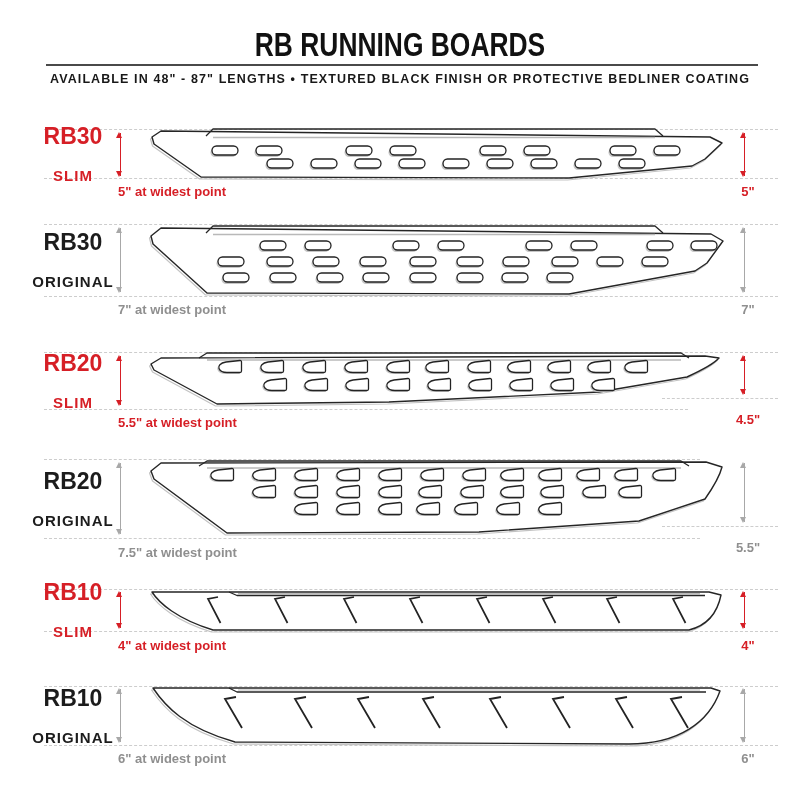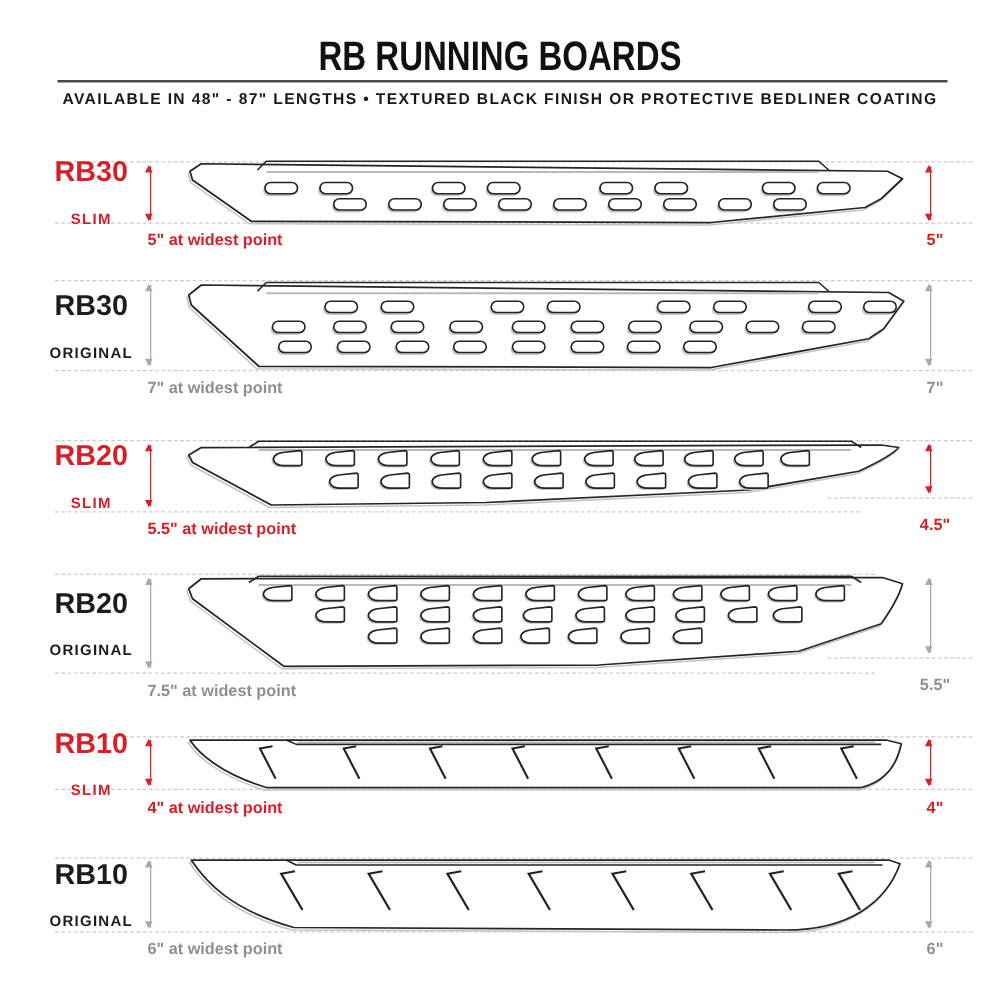--- a/index.html
+++ b/index.html
@@ -11,21 +11,21 @@
          transform:scaleX(0.80);transform-origin:center;white-space:nowrap;}
   .title-rule{position:absolute;top:64px;left:46px;width:712px;height:0;border-top:2px solid #4a4a4a;}
   .subtitle{position:absolute;top:72px;left:0;width:800px;text-align:center;
             font-size:12.5px;font-weight:bold;color:#181818;letter-spacing:1.1px;white-space:nowrap;}
   
   .dash{position:absolute;height:0;border-top:1.6px dashed #cdcdcd;}
   
   .label-block{position:absolute;left:14px;width:118px;display:flex;flex-direction:column;
                align-items:center;justify-content:center;line-height:1.05;gap:19px;}
   .model{font-size:23px;font-weight:bold;letter-spacing:0px;}
-  .variant{font-size:12px;font-weight:bold;letter-spacing:1px;margin-top:1px;}
+  .variant{font-size:15px;font-weight:bold;letter-spacing:1px;margin-top:1px;}
   .red .model,.red .variant{color:#d61f26;}
   .gray .model,.gray .variant{color:#1c1c1c;}
   
   .varrow{position:absolute;width:0;border-left:1.8px solid #a8a8a8;}
   .varrow:before,.varrow:after{content:"";position:absolute;left:-4.6px;
         border-left:3.7px solid transparent;border-right:3.7px solid transparent;}
   .varrow:before{top:-1px;border-bottom:6.5px solid #a8a8a8;}
   .varrow:after{bottom:-1px;border-top:6.5px solid #a8a8a8;}
   .varrow.red{border-left-color:#d61f26;}
   .varrow.red:before{border-bottom-color:#d61f26;}

